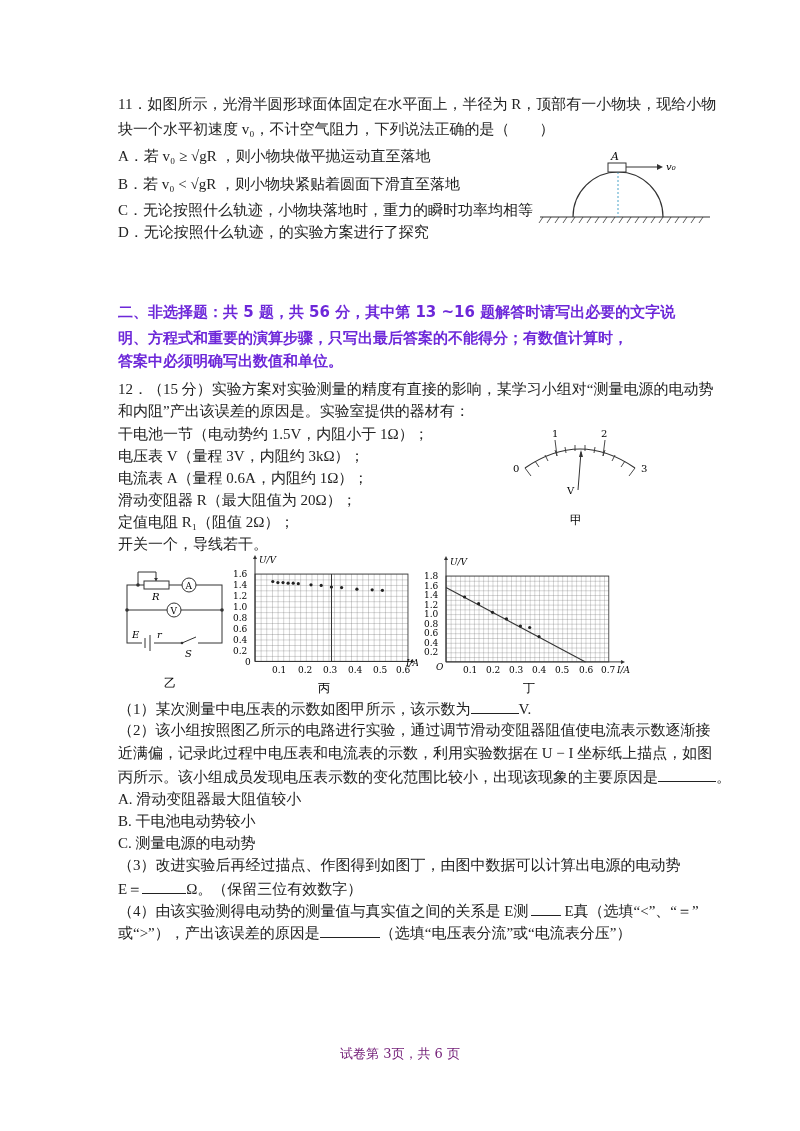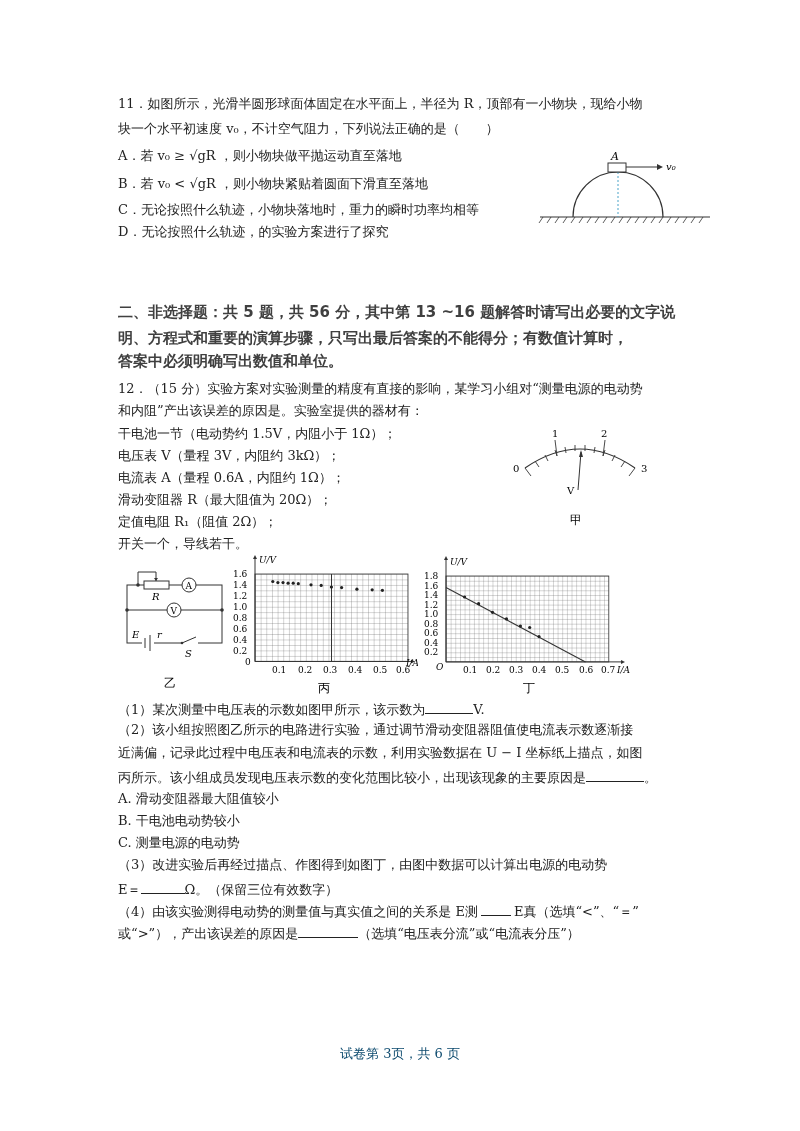--- a/index.html
+++ b/index.html
@@ -1,22 +1,22 @@
 <!DOCTYPE html>
 <html><head>
 <meta charset="utf-8">
 <style>
   html, body { margin: 0; padding: 0; background: #ffffff; }
   body { width: 800px; height: 1131px; position: relative; overflow: hidden;
          font-family: "DejaVu Serif", "Liberation Serif", serif; color: #222; }
-  .line { position: absolute; left: 118px; font-size: 13px; line-height: 18px; white-space: nowrap; }
-  .bold { font-family: "DejaVu Sans", "Liberation Sans", sans-serif; font-weight: bold; font-size: 15px; color: #404040; }
+  .line { position: absolute; left: 118px; font-size: 15px; line-height: 18px; white-space: nowrap; font-family: Liberation Serif, serif; }
+  .bold { font-family: "DejaVu Sans", "Liberation Sans", sans-serif; font-weight: bold; font-size: 15px; color: #6d28d9; }
   .blank { display: inline-block; border-bottom: 1px solid #222; height: 14px; vertical-align: baseline; }
   .fig { position: absolute; }
-  .footer { position: absolute; top: 1045px; left: 0; width: 800px; text-align: center; font-size: 13px; color: #0c4a6e; }
+  .footer { position: absolute; top: 1045px; left: 0; width: 800px; text-align: center; font-size: 13px; color: #701a75; }
 </style>
 </head>
 <body>
 
 <div class="line" style="top:95px">11．如图所示，光滑半圆形球面体固定在水平面上，半径为 R，顶部有一小物块，现给小物</div>
 <div class="line" style="top:120px">块一个水平初速度 v₀，不计空气阻力，下列说法正确的是（　　）</div>
 <div class="line" style="top:147px">A．若 v₀ ≥ √gR ，则小物块做平抛运动直至落地</div>
 <div class="line" style="top:175px">B．若 v₀ &lt; √gR ，则小物块紧贴着圆面下滑直至落地</div>
 <div class="line" style="top:201px">C．无论按照什么轨迹，小物块落地时，重力的瞬时功率均相等</div>
 <div class="line" style="top:223px">D．无论按照什么轨迹，的实验方案进行了探究</div>

